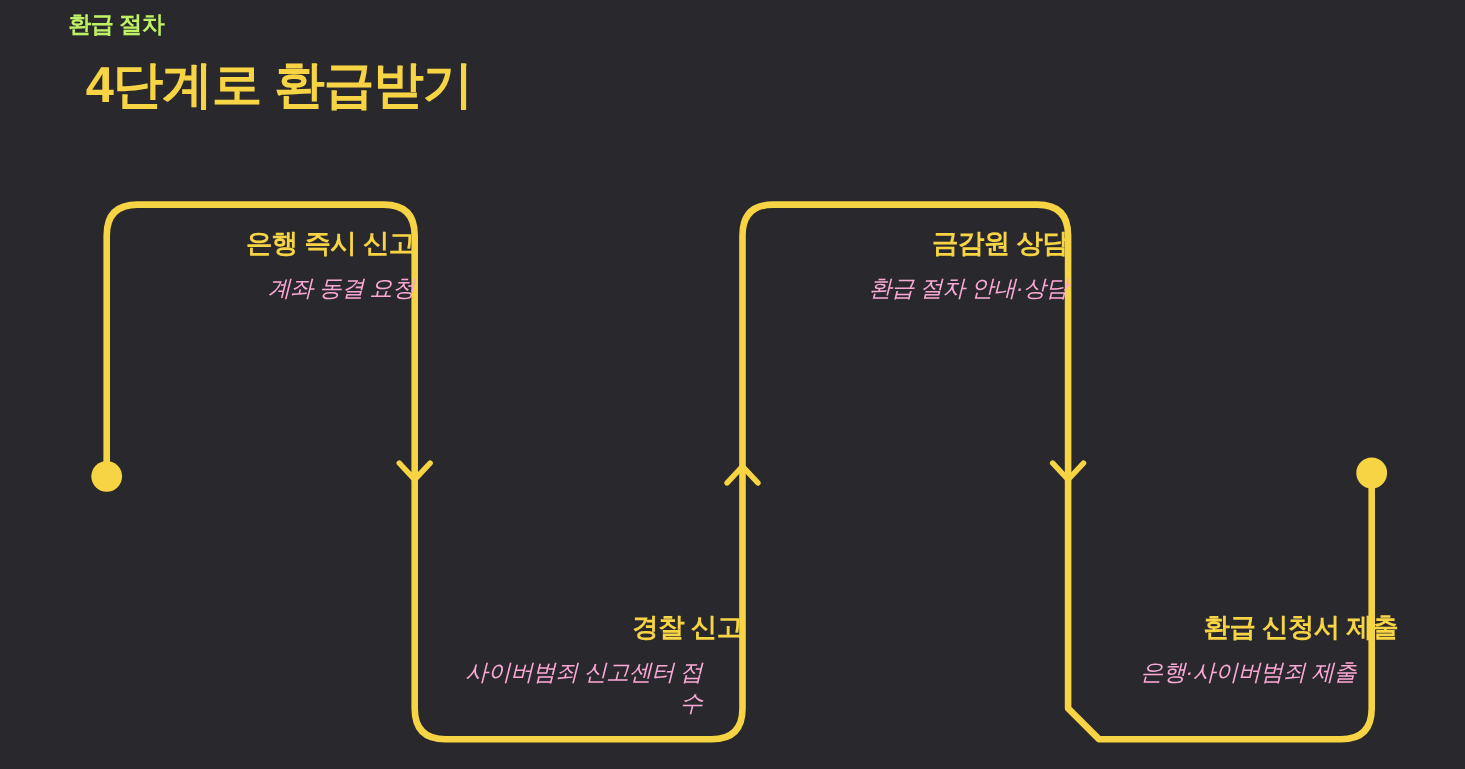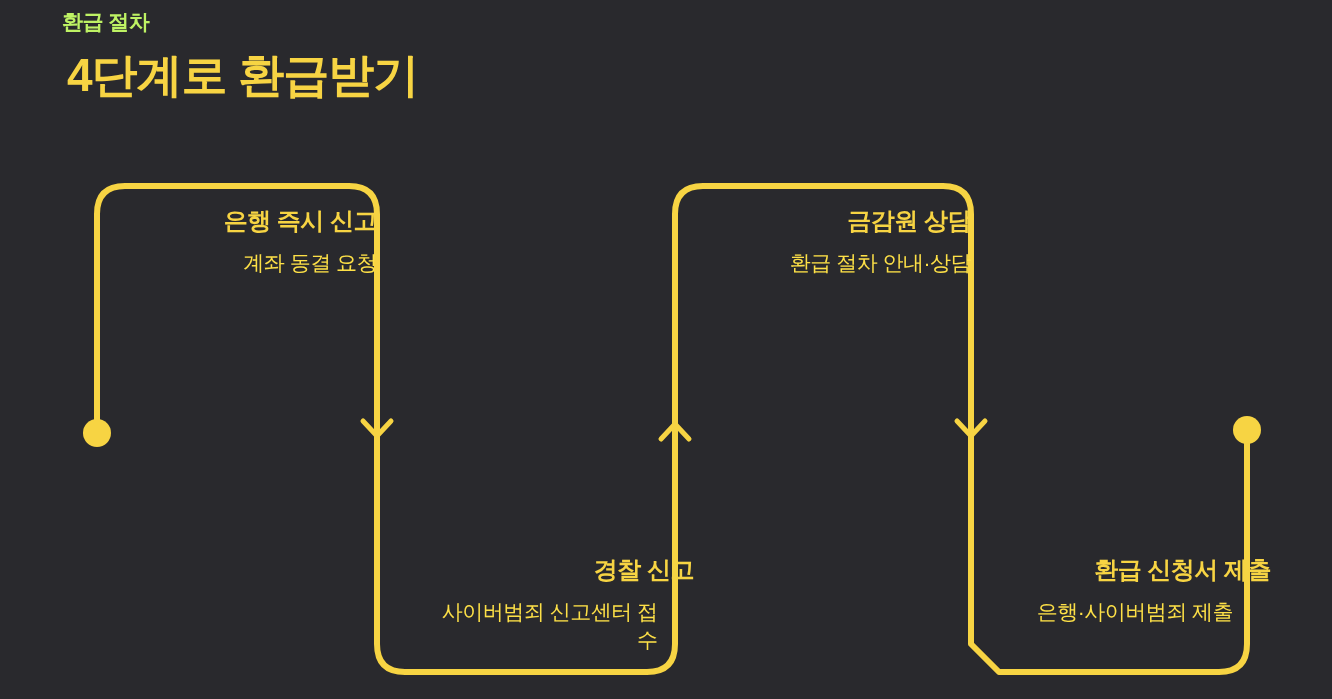--- a/index.html
+++ b/index.html
@@ -25,21 +25,21 @@
     font-size: 21px;
     font-weight: 700;
     letter-spacing: -0.5px;
     margin: 0 0 14px 0;
   }
   .main-title {
     color: #f7d443;
     font-size: 46px;
     font-weight: 800;
     letter-spacing: -1px;
-    margin: 5px;
+    margin: 16px;
     line-height: 1.1;
   }
   .flow-svg {
     position: absolute;
     left: 0;
     top: 0;
     width: 1332px;
     height: 699px;
   }
   .step {
@@ -47,30 +47,31 @@
     text-align: right;
   }
   .step-title {
     color: #f7d443;
     font-size: 24px;
     font-weight: 700;
     letter-spacing: -0.5px;
     margin: 0 0 12px 0;
   }
   .step-subtitle {
-    color: #fde047;
+    color: #f9a8d4;
     font-size: 21px;
     font-weight: 400;
     letter-spacing: -0.5px;
     line-height: 1.32;
     margin: 12px auto;
     word-break: break-all;
+    font-style: italic;
   }
   .step1 { left: 97px;  top: 205px; width: 280px; }
-  .step2 { left: 396px; top: 554px; width: 298px; }
+  .step2 { left: 377px; top: 554px; width: 298px; }
   .step3 { left: 675px; top: 205px; width: 296px; }
   .step4 { left: 995px; top: 554px; width: 276px; }
   .step2 .step-subtitle { max-width: 225px; }
   .step4 .step-subtitle { max-width: 200px; }
 </style>
 </head>
 <body>
 
 <div class="canvas">
 

